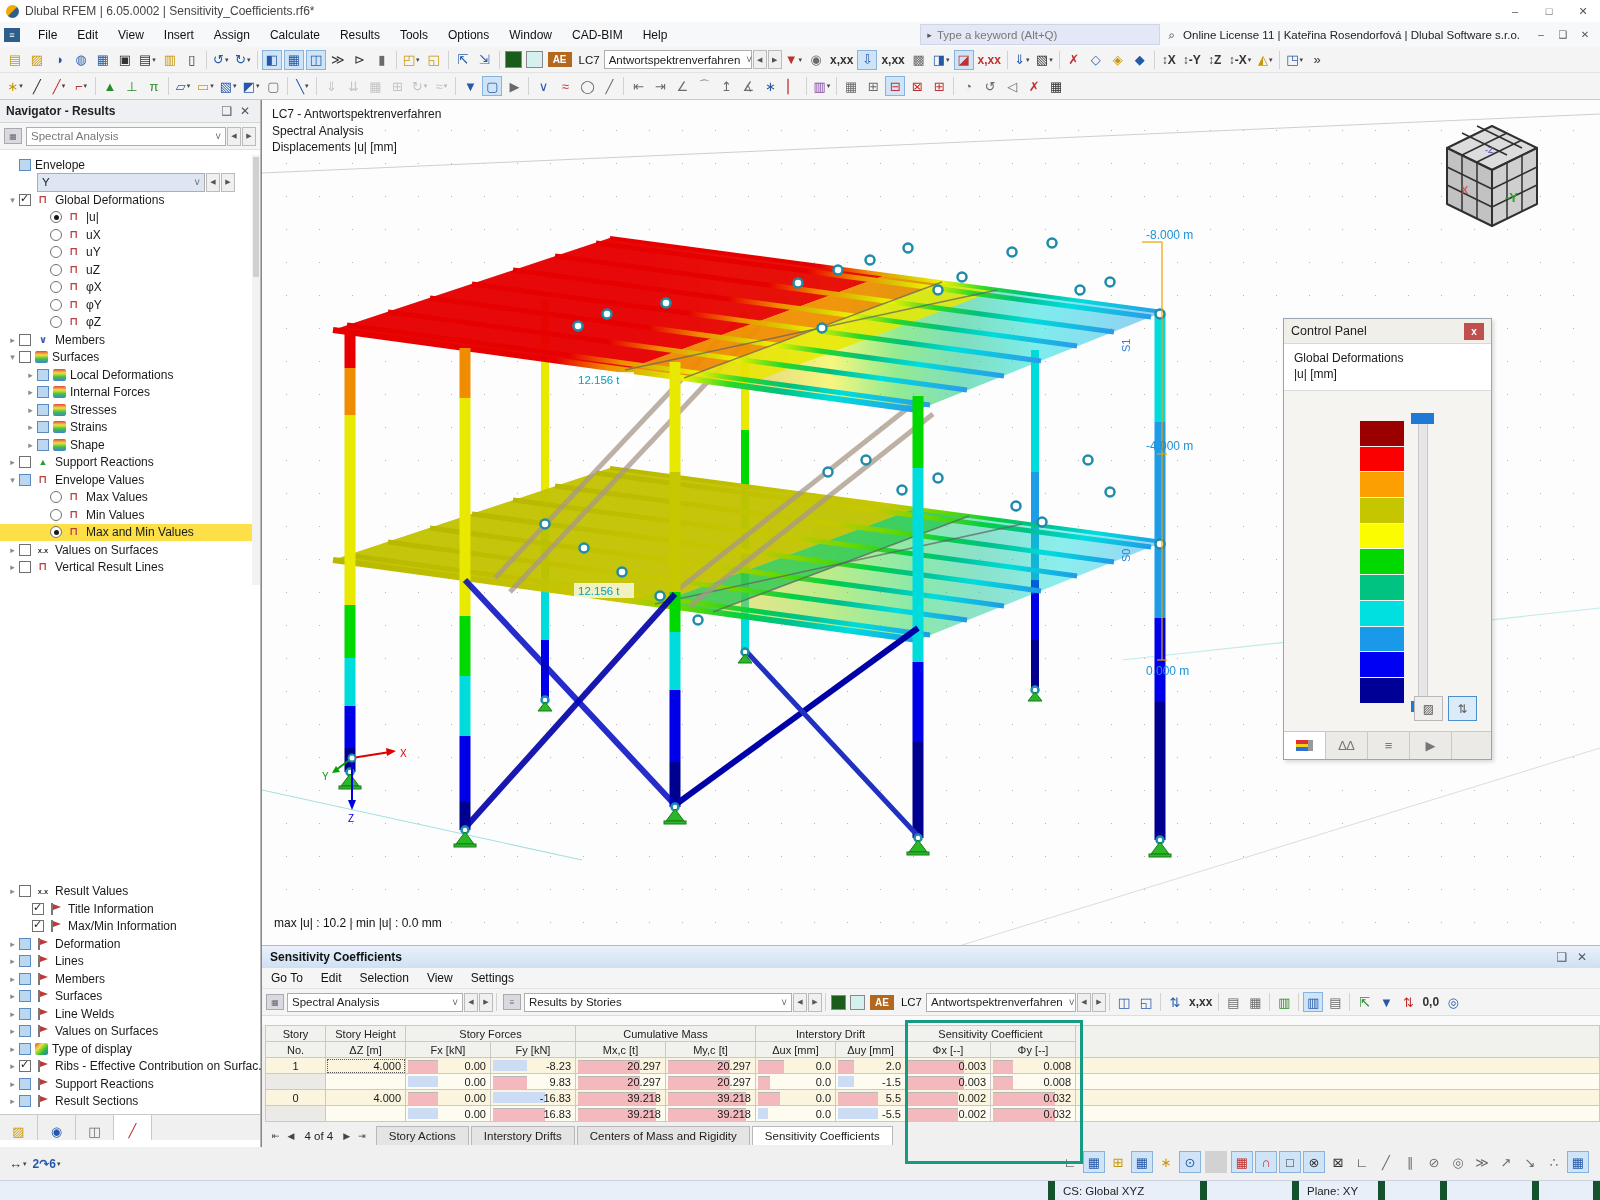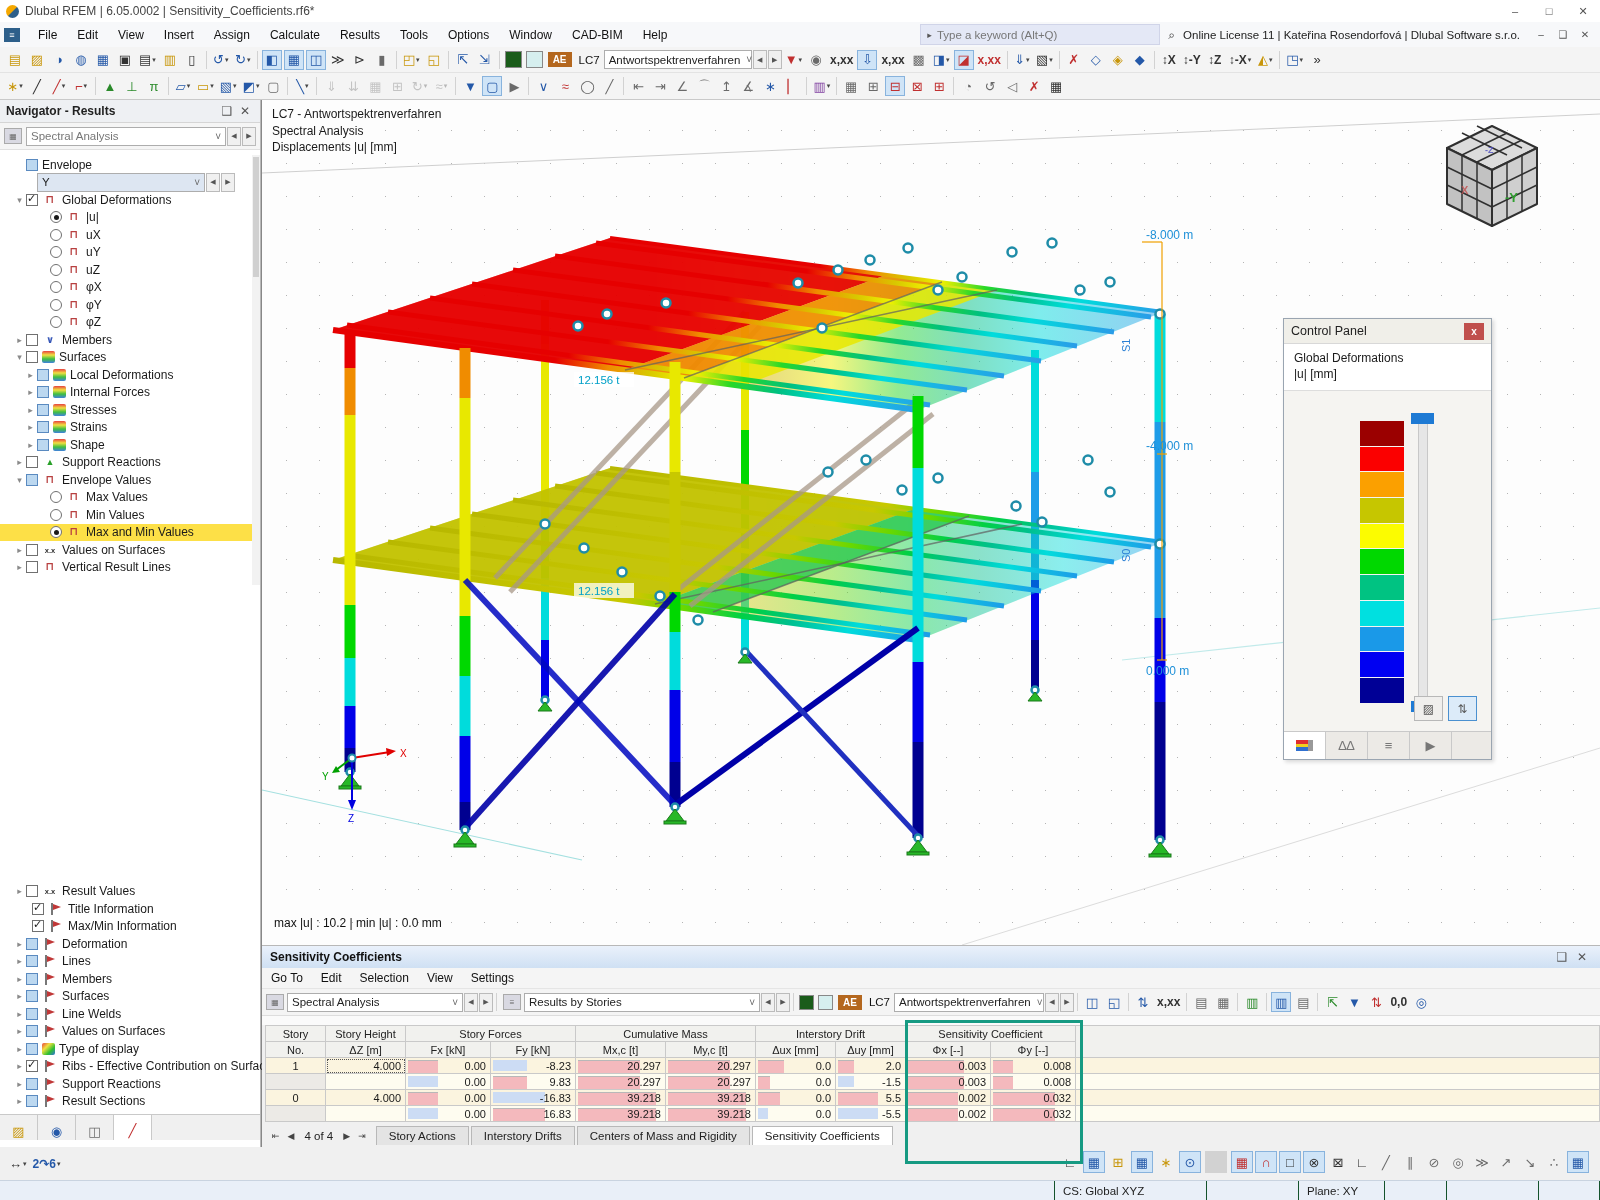--- a/index.html
+++ b/index.html
@@ -48,21 +48,21 @@
   
   .nav{left:0;top:100px;width:261px;height:1047px;background:#fff;border-right:1px solid #b8b8b8;box-sizing:border-box;display:flex;flex-direction:column;}
   .nav-title{height:22px;background:#eef0f3;border-bottom:1px solid #d5d5d5;display:flex;align-items:center;padding:0 6px;font-weight:bold;color:#222;}
   .nav-title .nbtn{margin-left:auto;color:#555;width:18px;text-align:center;}
   .nav-title .nbtn + .nbtn{margin-left:0;}
   .nav-combo-row{height:26px;background:#f5f5f5;border-bottom:1px solid #e0e0e0;display:flex;align-items:center;padding:0 4px;}
   .nav-combo-row .cico{width:16px;height:14px;background:#d9d9e2;border:1px solid #aaa;margin-right:4px;font-size:8px;display:flex;align-items:center;justify-content:center;color:#666;}
   .tree{padding-top:6px;position:relative;}
   .trow{height:17.5px;display:flex;align-items:center;font-size:12px;white-space:nowrap;}
   .trow.sel{background:#fde047;}
-  .p0{padding-left:13px;} .p0x{padding-left:19px;} .p1{padding-left:24px;} .p2{padding-left:37px;}
+  .p0{padding-left:6px;} .p0x{padding-left:19px;} .p1{padding-left:24px;} .p2{padding-left:37px;}
   .exp{width:13px;color:#8a8a8a;font-size:9px;text-align:center;flex:none;}
   .cb{width:12px;height:12px;border:1px solid #707070;background:#fff;margin-right:4px;position:relative;flex:none;box-sizing:border-box;}
   .cb.blu{background:#bcd8f0;border-color:#5a8ac0;}
   .cb.chk::after{content:"✓";position:absolute;left:0px;top:-3px;font-size:11px;color:#1a1a1a;}
   .rb{width:12px;height:12px;border:1px solid #707070;border-radius:50%;background:#fff;margin-right:4px;position:relative;flex:none;box-sizing:border-box;}
   .rb.on::after{content:"";position:absolute;left:2.5px;top:2.5px;width:5px;height:5px;background:#1a1a1a;border-radius:50%;}
   .ti{width:16px;height:12px;margin-right:4px;flex:none;position:relative;font-size:10px;text-align:center;line-height:11px;}
   .i-frame::after{content:"⊓";color:#b84040;font-weight:bold;font-size:11px;}
   .i-mem::after{content:"∨";color:#3858b8;font-weight:bold;}
   .i-surf{background:linear-gradient(180deg,#e84040,#f0e040,#40c040,#4080e0);border-radius:2px;width:13px;}
@@ -126,21 +126,21 @@
   .bp-tabs{height:23px;display:flex;align-items:center;background:#f0f0f0;padding-left:6px;font-size:11.5px;}
   .pg-btn{color:#444;font-size:9px;padding:0 4px;}
   .pg-text{padding:0 6px;color:#222;}
   .bp-tab{padding:3px 12px;background:#e4e4e4;border:1px solid #b8b8b8;border-bottom:none;margin-right:2px;color:#222;}
   .bp-tab.active{background:#fff;font-weight:normal;}
   
   .strip{left:0;top:1147px;width:1600px;height:33px;background:#f0f0f0;display:flex;align-items:center;}
   .snaprow{position:absolute;left:1058px;top:1151px;display:flex;align-items:center;}
   .snaprow .tbi{min-width:22px;height:22px;font-size:13px;}
   .statusbar{left:0;top:1180px;width:1600px;height:20px;background:#e9eff8;border-top:1px solid #c9d3e0;display:flex;align-items:center;font-size:11.5px;color:#222;}
-  .seg{height:100%;display:flex;align-items:center;padding-left:8px;border-right:1px solid #14532d;box-sizing:border-box;}
+  .seg{height:100%;display:flex;align-items:center;padding-left:8px;border-right:7px solid #14532d;box-sizing:border-box;}
   
   .annot{left:905px;top:1020px;width:172px;height:138px;border:3px solid #169a82;pointer-events:none;z-index:60;}
   svg text{font-family:"Liberation Sans","DejaVu Sans",sans-serif;}
 </style>
 </head>
 <body>
 
 <div class="abs titlebar">
   <span class="applogo"></span>
   <span class="title-text">Dlubal RFEM | 6.05.0002 | Sensitivity_Coefficients.rf6*</span>
@@ -902,21 +902,21 @@
     </div>
   <div class="bp-toolbar">
     <span class="cico" style="width:16px;height:14px;background:#d9d9e2;border:1px solid #aaa;margin-right:3px;font-size:8px;display:flex;align-items:center;justify-content:center;color:#666">▦</span>
     <span class="combo" style="width:176px">
         <span>Spectral Analysis</span>
       </span>
     <span class="stepper">◀</span>
     <span class="stepper">▶</span>
     <span class="tbi sep"></span>
     <span class="cico" style="width:16px;height:14px;background:#d9d9e2;border:1px solid #aaa;margin:0 3px;font-size:8px;display:flex;align-items:center;justify-content:center;color:#666">≡</span>
-    <span class="combo" style="width:236px">
+    <span class="combo" style="width:268px">
         <span>Results by Stories</span>
       </span>
     <span class="stepper">◀</span>
     <span class="stepper">▶</span>
     <span class="tbi sep"></span>
     <span class="swatch" style="background:#1a5c1a;width:13px;height:13px"></span>
     <span class="swatch" style="background:#d6efef;width:13px;height:13px"></span>
     <span class="badge-ae">AE</span>
     <span class="lc-label">LC7</span>
     <span class="combo" style="width:150px">

